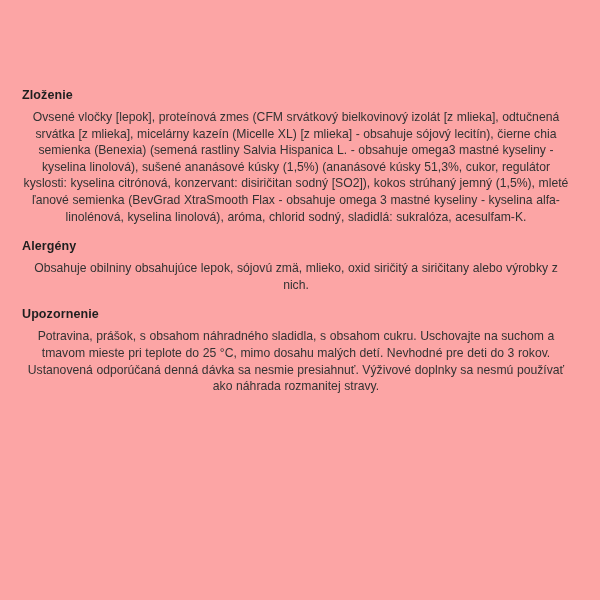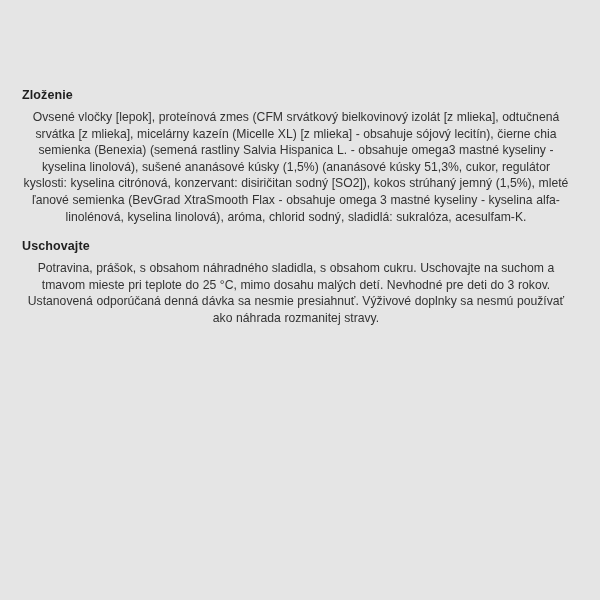--- a/index.html
+++ b/index.html
@@ -12,21 +12,21 @@
     background: #ffffff;
     font-family: "Liberation Sans", sans-serif;
     color: #2b2b2b;
     overflow: hidden;
   }
   .page {
     position: relative;
     width: 600px;
     height: 600px;
     box-sizing: border-box;
-    background: #e5e5e5;
+    background: #fca5a5;
   }
   .content {
     position: absolute;
     left: 22px;
     top: 88px;
     width: 548px;
   }
   .section {
     margin-bottom: 14px;
   }
@@ -53,20 +53,24 @@
 <body>
 
 <div class="page">
   <div class="content">
 
     <div class="section">
       <h2 class="section-title">Zloženie</h2>
       <p class="section-body">Ovsené vločky [lepok], proteínová zmes (CFM srvátkový bielkovinový izolát [z mlieka], odtučnená srvátka [z mlieka], micelárny kazeín (Micelle XL) [z mlieka] - obsahuje sójový lecitín), čierne chia semienka (Benexia) (semená rastliny Salvia Hispanica L. - obsahuje omega3 mastné kyseliny - kyselina linolová), sušené ananásové kúsky (1,5%) (ananásové kúsky 51,3%, cukor, regulátor kyslosti: kyselina citrónová, konzervant: disiričitan sodný [SO2]), kokos strúhaný jemný (1,5%), mleté ľanové semienka (BevGrad XtraSmooth Flax - obsahuje omega 3 mastné kyseliny - kyselina alfa-linolénová, kyselina linolová), aróma, chlorid sodný, sladidlá: sukralóza, acesulfam-K.</p>
     </div>
 
+    <div class="section">
+      <h2 class="section-title">Alergény</h2>
+      <p class="section-body">Obsahuje obilniny obsahujúce lepok, sójovú zmä, mlieko, oxid siričitý a siričitany alebo výrobky z nich.</p>
+    </div>
 
     <div class="section">
-      <h2 class="section-title">Uschovajte</h2>
+      <h2 class="section-title">Upozornenie</h2>
       <p class="section-body">Potravina, prášok, s obsahom náhradného sladidla, s obsahom cukru. Uschovajte na suchom a tmavom mieste pri teplote do 25 °C, mimo dosahu malých detí. Nevhodné pre deti do 3 rokov. Ustanovená odporúčaná denná dávka sa nesmie presiahnuť. Výživové doplnky sa nesmú používať ako náhrada rozmanitej stravy.</p>
     </div>
 
   </div>
 </div>
 
 </body></html>

